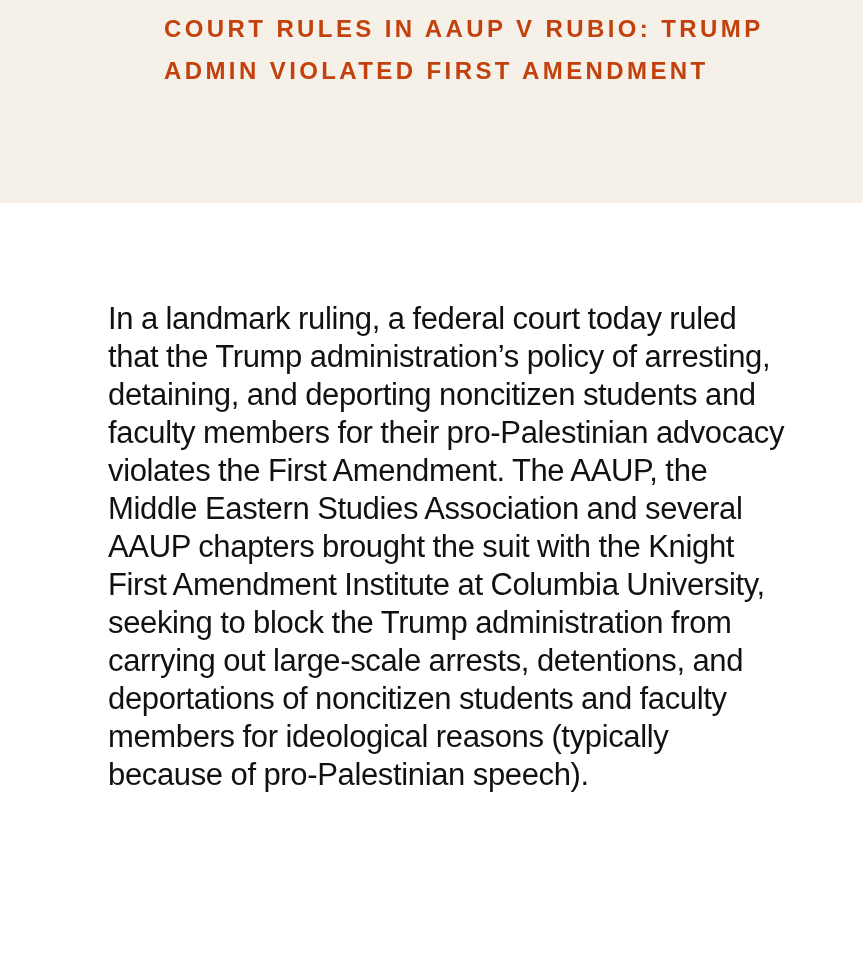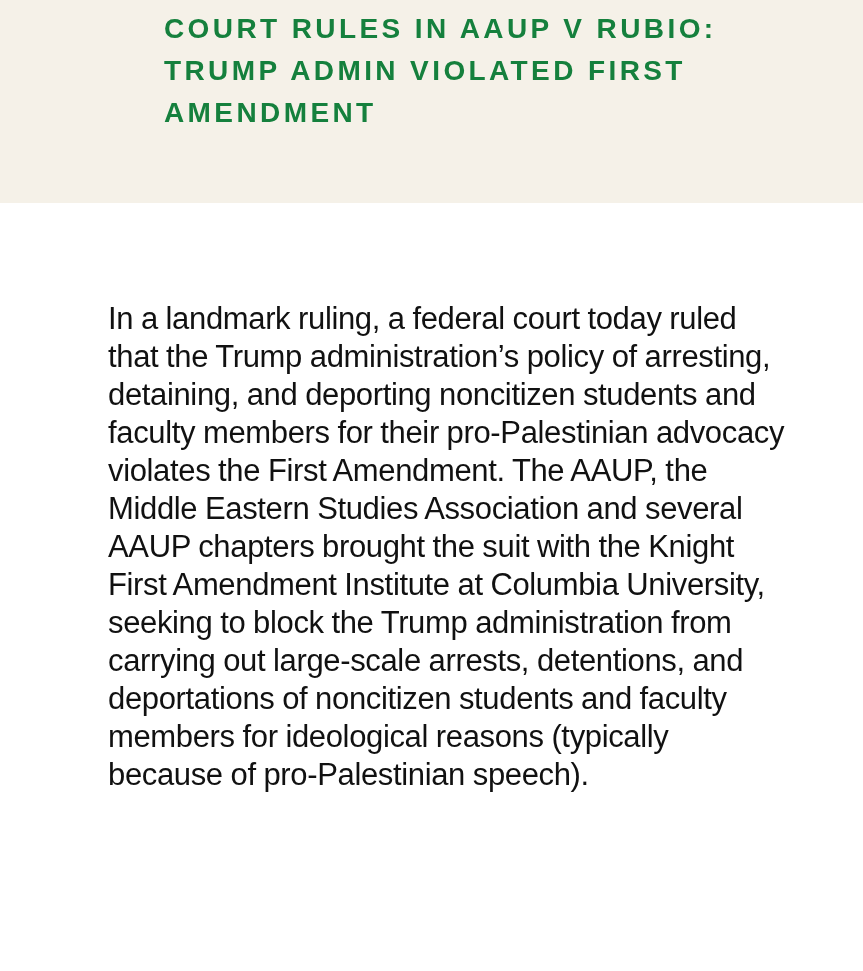--- a/index.html
+++ b/index.html
@@ -32,25 +32,25 @@
   }
 
   .headline {
     position: absolute;
     left: 164px;
     top: 8px;
     width: 620px;
     margin: 0;
     font-family: "Liberation Sans", sans-serif;
     font-weight: 700;
-    font-size: 28px;
+    font-size: 24px;
     line-height: 42px;
     letter-spacing: 3.4px;
     text-transform: uppercase;
-    color: #15803d;
+    color: #c2410c;
     -webkit-font-smoothing: antialiased;
   }
 
   
   .article-body {
     position: absolute;
     left: 100px;
     top: 292px;
     width: 682px;
     margin: 8px;

